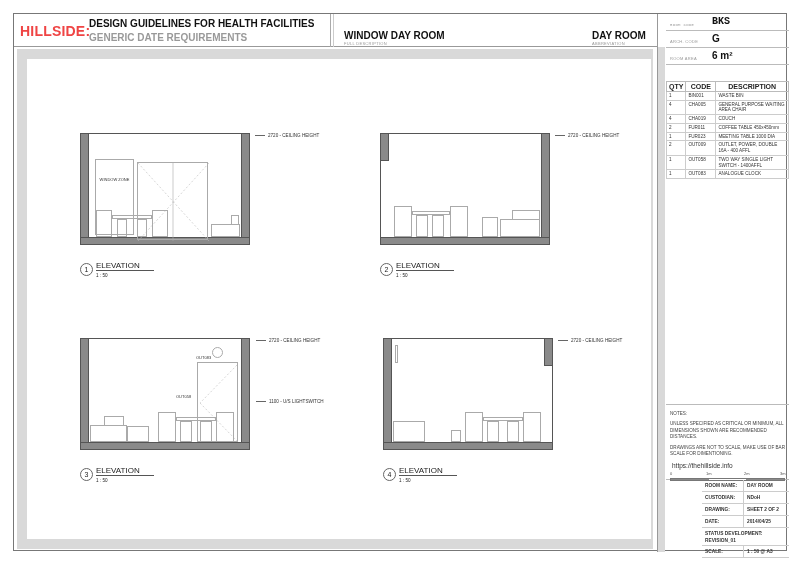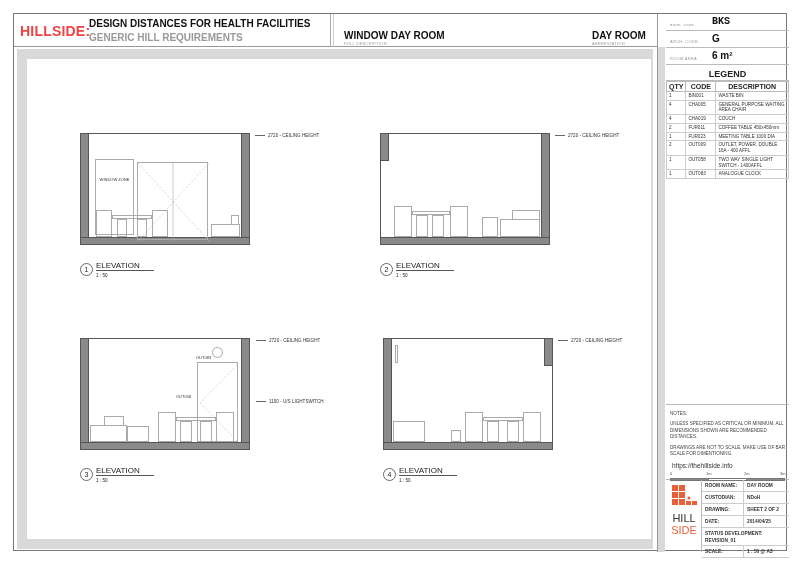--- a/index.html
+++ b/index.html
@@ -69,22 +69,22 @@
   .furn { position: absolute; border: 1px solid #aaa; background: transparent; }
   .lbl-small { position: absolute; font-size: 4px; color: #333; text-align: center; }
 </style>
 </head>
 <body>
 
 <div class="sheet">
 
   <div class="hdr">
     <div class="brand">HILLSIDE:</div>
-    <div class="hdr-title">DESIGN DISTANCES FOR HEALTH FACILITIES</div>
-    <div class="hdr-sub">GENERIC HILL REQUIREMENTS</div>
+    <div class="hdr-title">DESIGN GUIDELINES FOR HEALTH FACILITIES</div>
+    <div class="hdr-sub">GENERIC DATE REQUIREMENTS</div>
     <div class="hdr-sep"></div>
     <div class="hdr-sep2"></div>
     <div class="full-desc">WINDOW DAY ROOM</div>
     <div class="full-desc-lbl">FULL DESCRIPTION</div>
     <div class="abbr">DAY ROOM</div>
     <div class="abbr-lbl">ABBREVIATION</div>
   </div>
 
   <div class="draw-frame">
     <div class="draw-area">
@@ -220,21 +220,20 @@
     </div>
     <div class="info-row" style="top:17px;">
       <span class="info-lbl">ARCH. CODE</span>
       <span class="info-val">G</span>
     </div>
     <div class="info-row" style="top:34px;">
       <span class="info-lbl">ROOM AREA</span>
       <span class="info-val">6 m²</span>
     </div>
 
-    <div class="legend-title">LEGEND</div>
     <table class="legend-table">
       <thead>
         <tr>
           <th>QTY</th>
           <th>CODE</th>
           <th>DESCRIPTION</th>
         </tr>
       </thead>
       <tbody>
         <tr>
@@ -292,35 +291,20 @@
         <span style="left:110px;">3m</span>
       </div>
       <div class="scalebar">
         <div style="background:#8a8a8a;"></div>
         <div style="background:#fff;"></div>
         <div style="background:#8a8a8a;"></div>
       </div>
     </div>
 
     <div class="tb">
-      <div class="logo">
-        <svg width="36" height="72" viewBox="0 0 36 72">
-          <rect x="6" y="5" width="6" height="6" fill="#e8603a"></rect>
-          <rect x="13" y="5" width="6" height="6" fill="#e8603a"></rect>
-          <rect x="6" y="12" width="6" height="6" fill="#e8603a"></rect>
-          <rect x="13" y="12" width="6" height="6" fill="#e8603a"></rect>
-          <rect x="6" y="19" width="6" height="6" fill="#e8603a"></rect>
-          <rect x="13" y="19" width="6" height="6" fill="#e8603a"></rect>
-          <rect x="20" y="21" width="5" height="4" fill="#e8603a"></rect>
-          <rect x="26" y="21" width="5" height="4" fill="#e8603a"></rect>
-          <circle cx="23" cy="18" r="1.5" fill="#e8603a"></circle>
-          <text x="18" y="42" text-anchor="middle" font-family="Liberation Sans, sans-serif" font-size="11" fill="#333">HILL</text>
-          <text x="18" y="54" text-anchor="middle" font-family="Liberation Sans, sans-serif" font-size="11" fill="#e8603a">SIDE</text>
-        </svg>
-      </div>
       <div class="tb-rows">
         <div class="tb-row">
             <div class="k">ROOM NAME:</div>
             <div class="v">DAY ROOM</div>
           </div>
         <div class="tb-row">
             <div class="k">CUSTODIAN:</div>
             <div class="v">NDoH</div>
           </div>
         <div class="tb-row">

